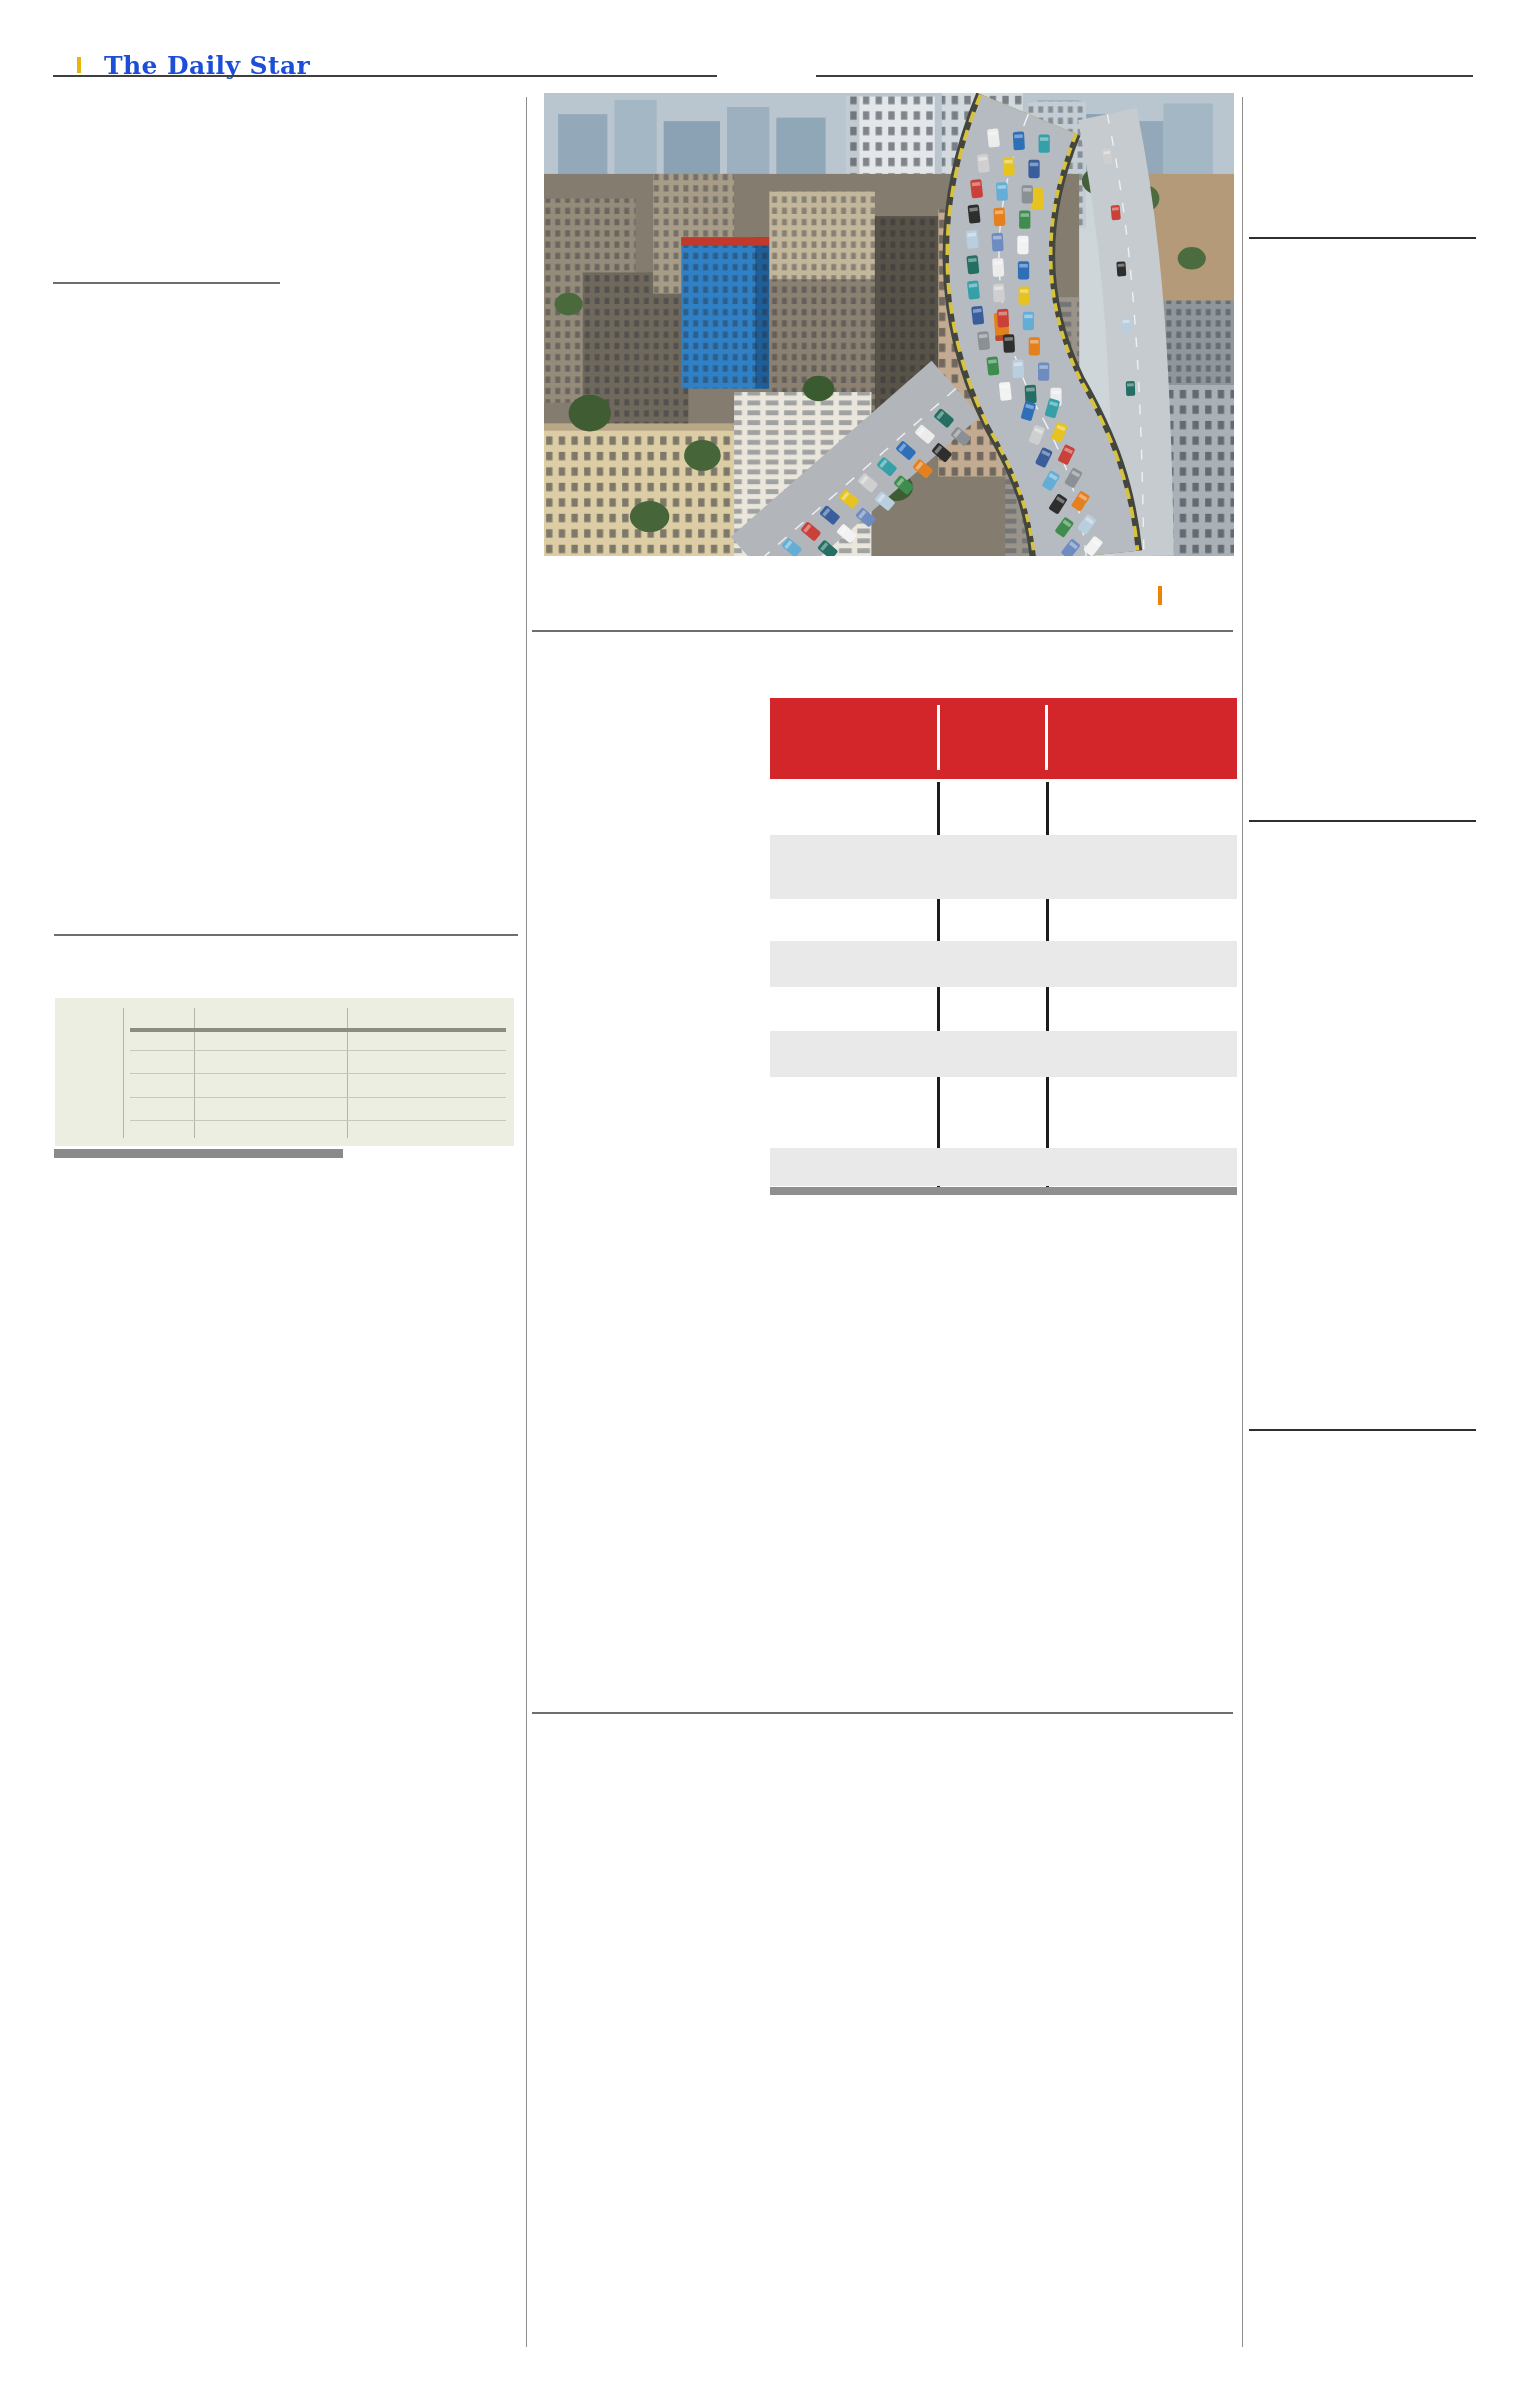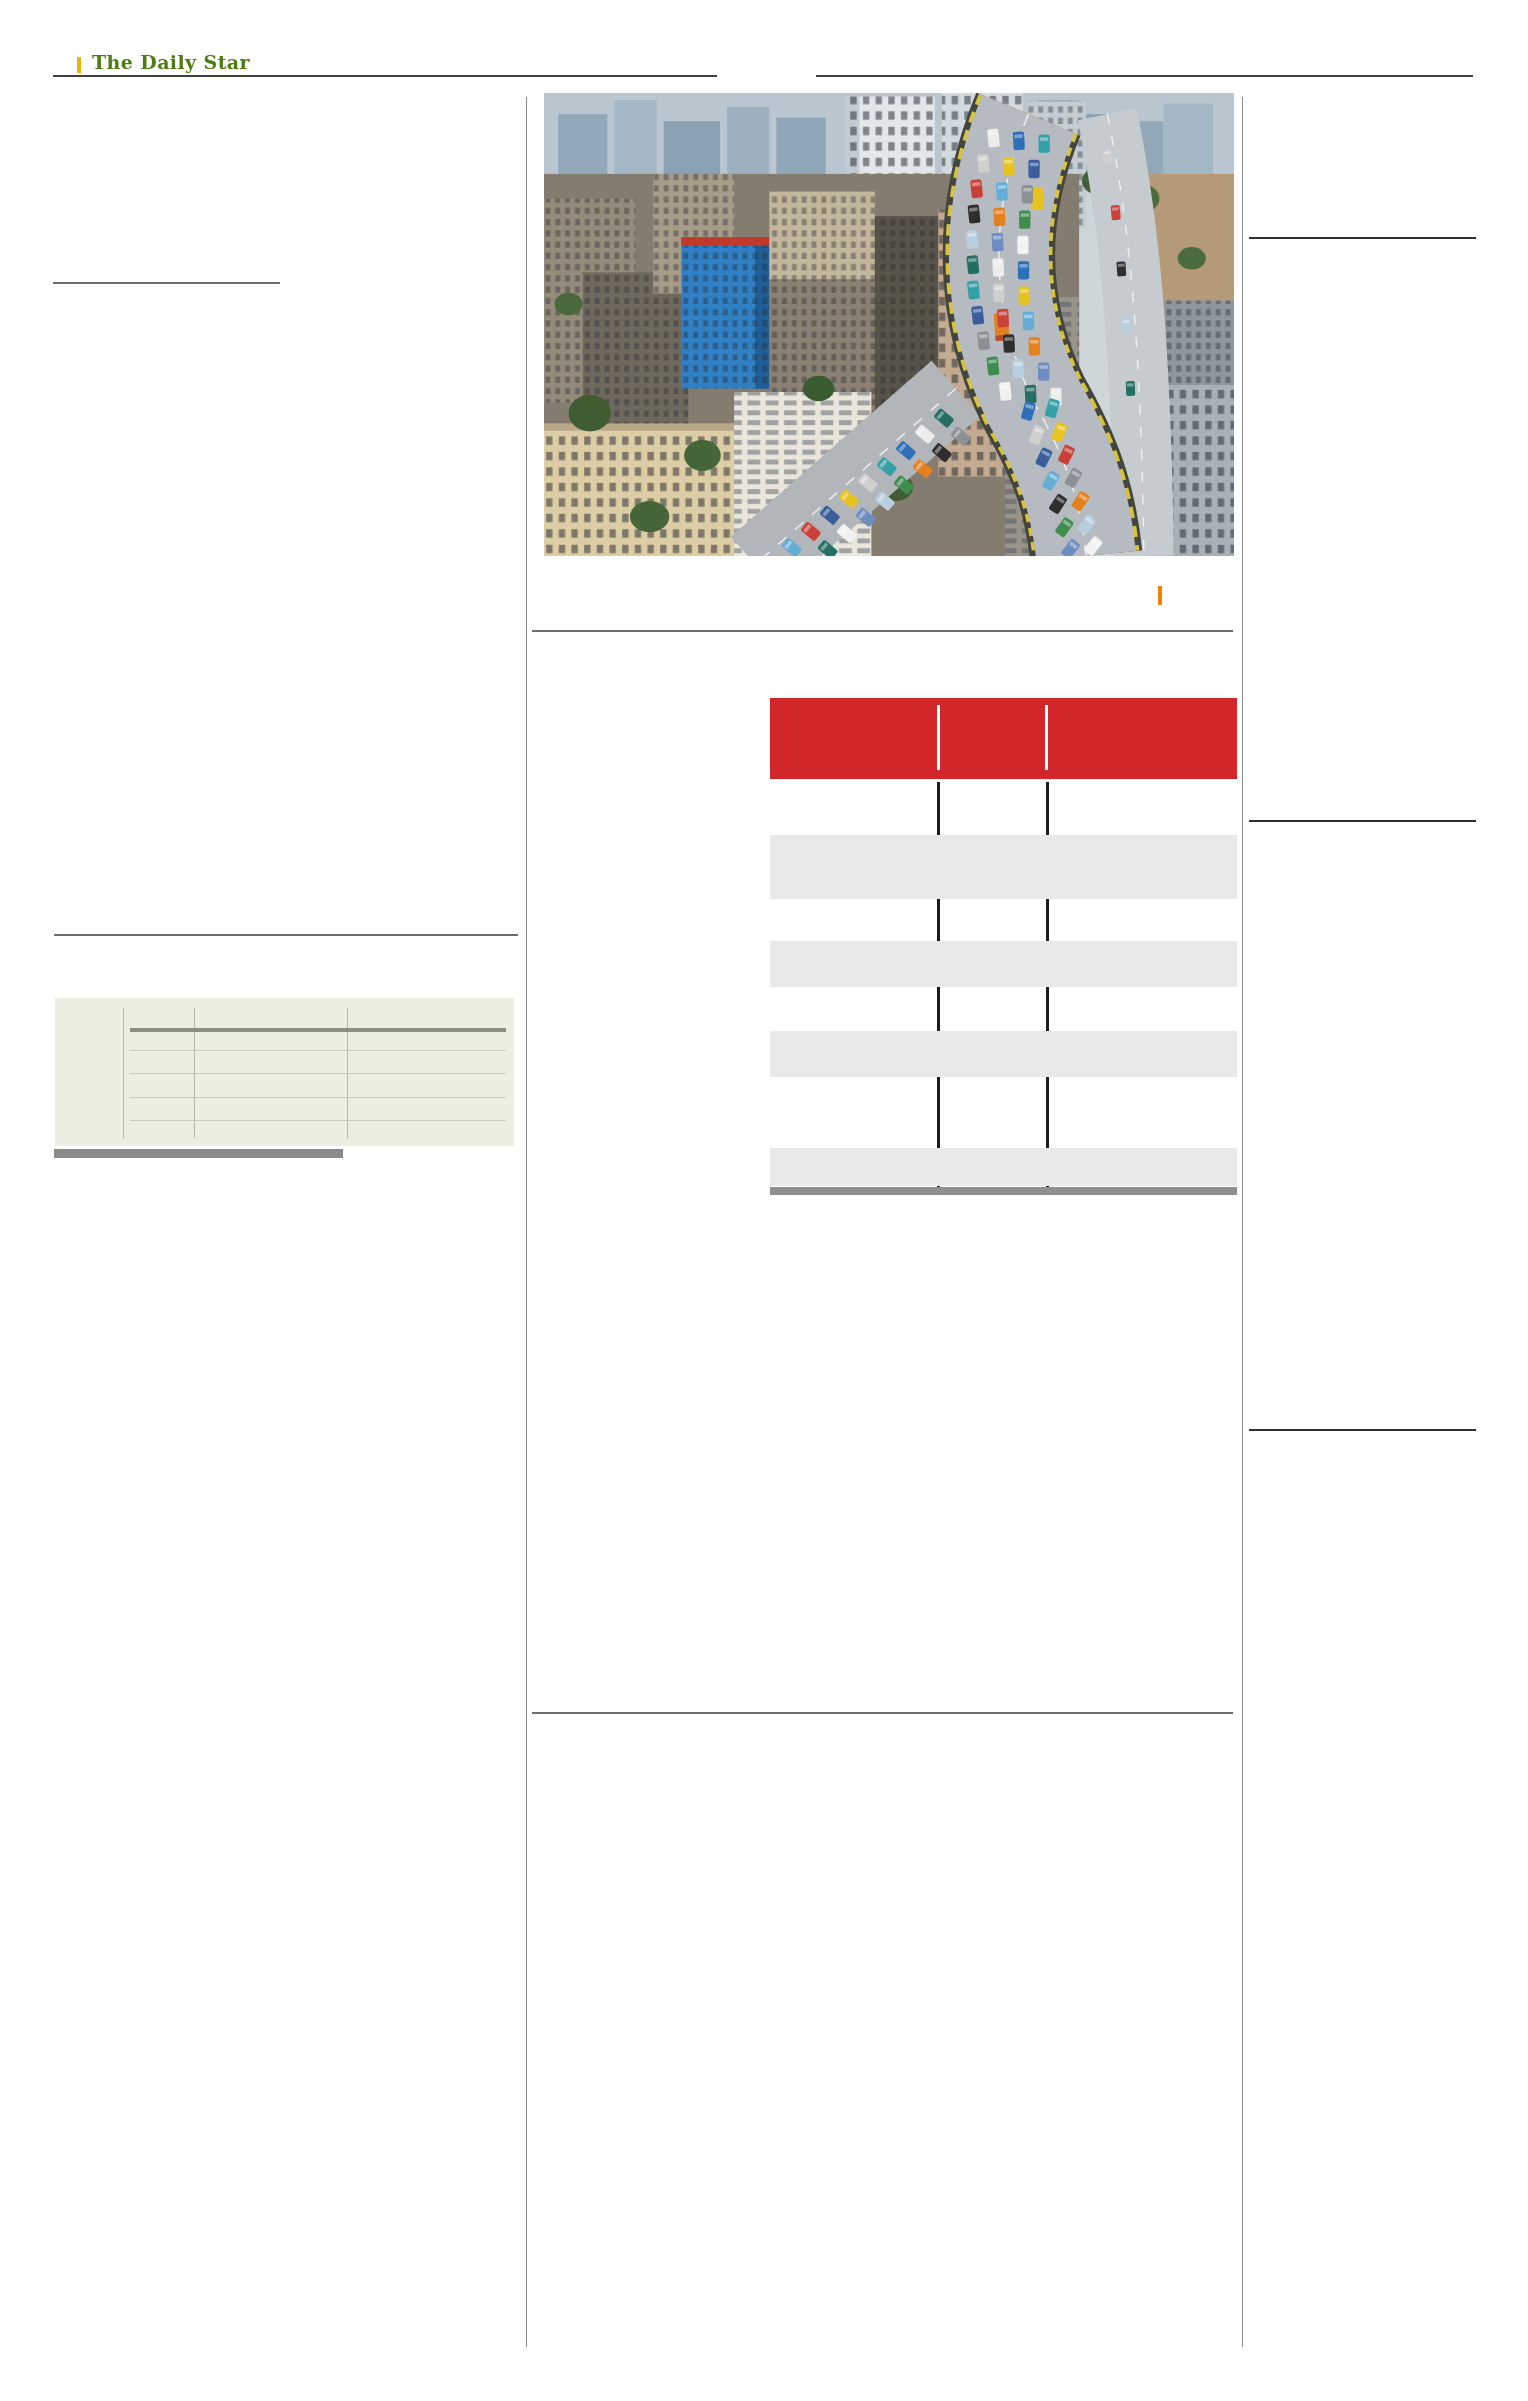--- a/index.html
+++ b/index.html
@@ -2,22 +2,22 @@
 <html style="--accent_red: #d2262b; --masthead_yellow: #e9b50b; --credit_orange: #ef8200; --table_row_gray: #e9e9e9; --table_line_black: #1c1c1c; --table_footer_gray: #8f8f8f; --left_table_bg: #edeee2; --left_table_rule_dark: #8b8e7e; --left_table_rule_light: #c7cab9; --left_table_grid: #b3b7a6; --page_rule_dark: #3f3f3f; --page_rule_gray: #6e6e6e; --column_separator_gray: #8d8d8d; --left_bar_gray: #8a8a8a;font-size:11.3px"><head>
 <meta charset="utf-8">
 <style>
   html,body{margin:0;padding:0;background:#ffffff;}
   #page{position:relative;width:1528px;height:2401px;background:#ffffff;overflow:hidden;
         font-family:"Liberation Sans",sans-serif;}
   .abs{position:absolute;}
 
   
   #masthead-bar{left:77px;top:57px;width:4.2px;height:16px;background:var(--masthead_yellow,#e9b50b);}
-  #masthead-title{left:92px;top:51px;font-family:"DejaVu Serif",serif;font-weight:bold;
-                  font-size:19px;color:#4d7c0f;letter-spacing:0.4px;white-space:nowrap;}
+  #masthead-title{left:104px;top:51px;font-family:"DejaVu Serif",serif;font-weight:bold;
+                  font-size:25px;color:#1d4ed8;letter-spacing:0.4px;white-space:nowrap;}
 
   
   .rule-dark{background:var(--page_rule_dark,#3f3f3f);}
   .rule-gray{background:var(--page_rule_gray,#6e6e6e);}
   .sep{background:var(--column_separator_gray,#8d8d8d);}
   #top-rule-left{left:53px;top:75px;width:664px;height:2.1px;}
   #top-rule-right{left:816px;top:75px;width:657px;height:2.1px;}
   #col-sep-left{left:526px;top:97px;width:1.4px;height:2250px;}
   #col-sep-right{left:1242px;top:97px;width:1.4px;height:2250px;}
 

